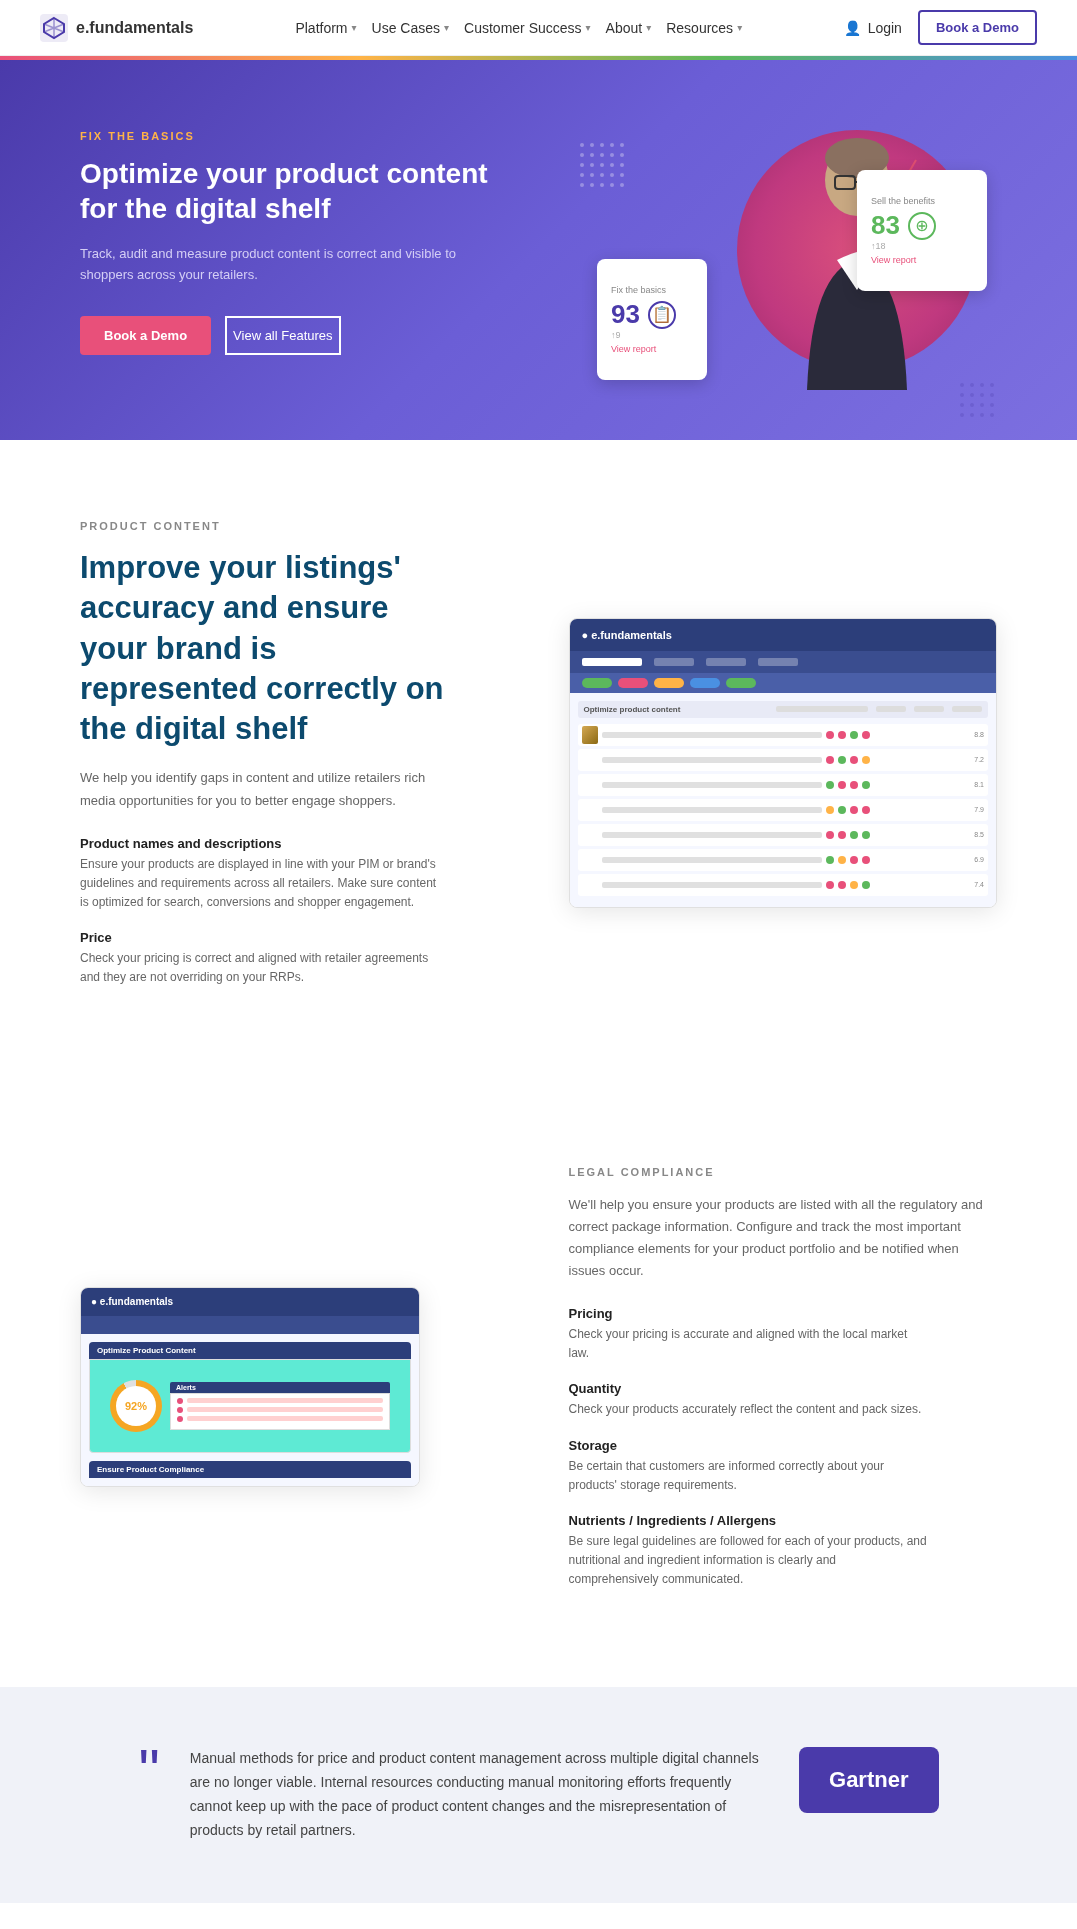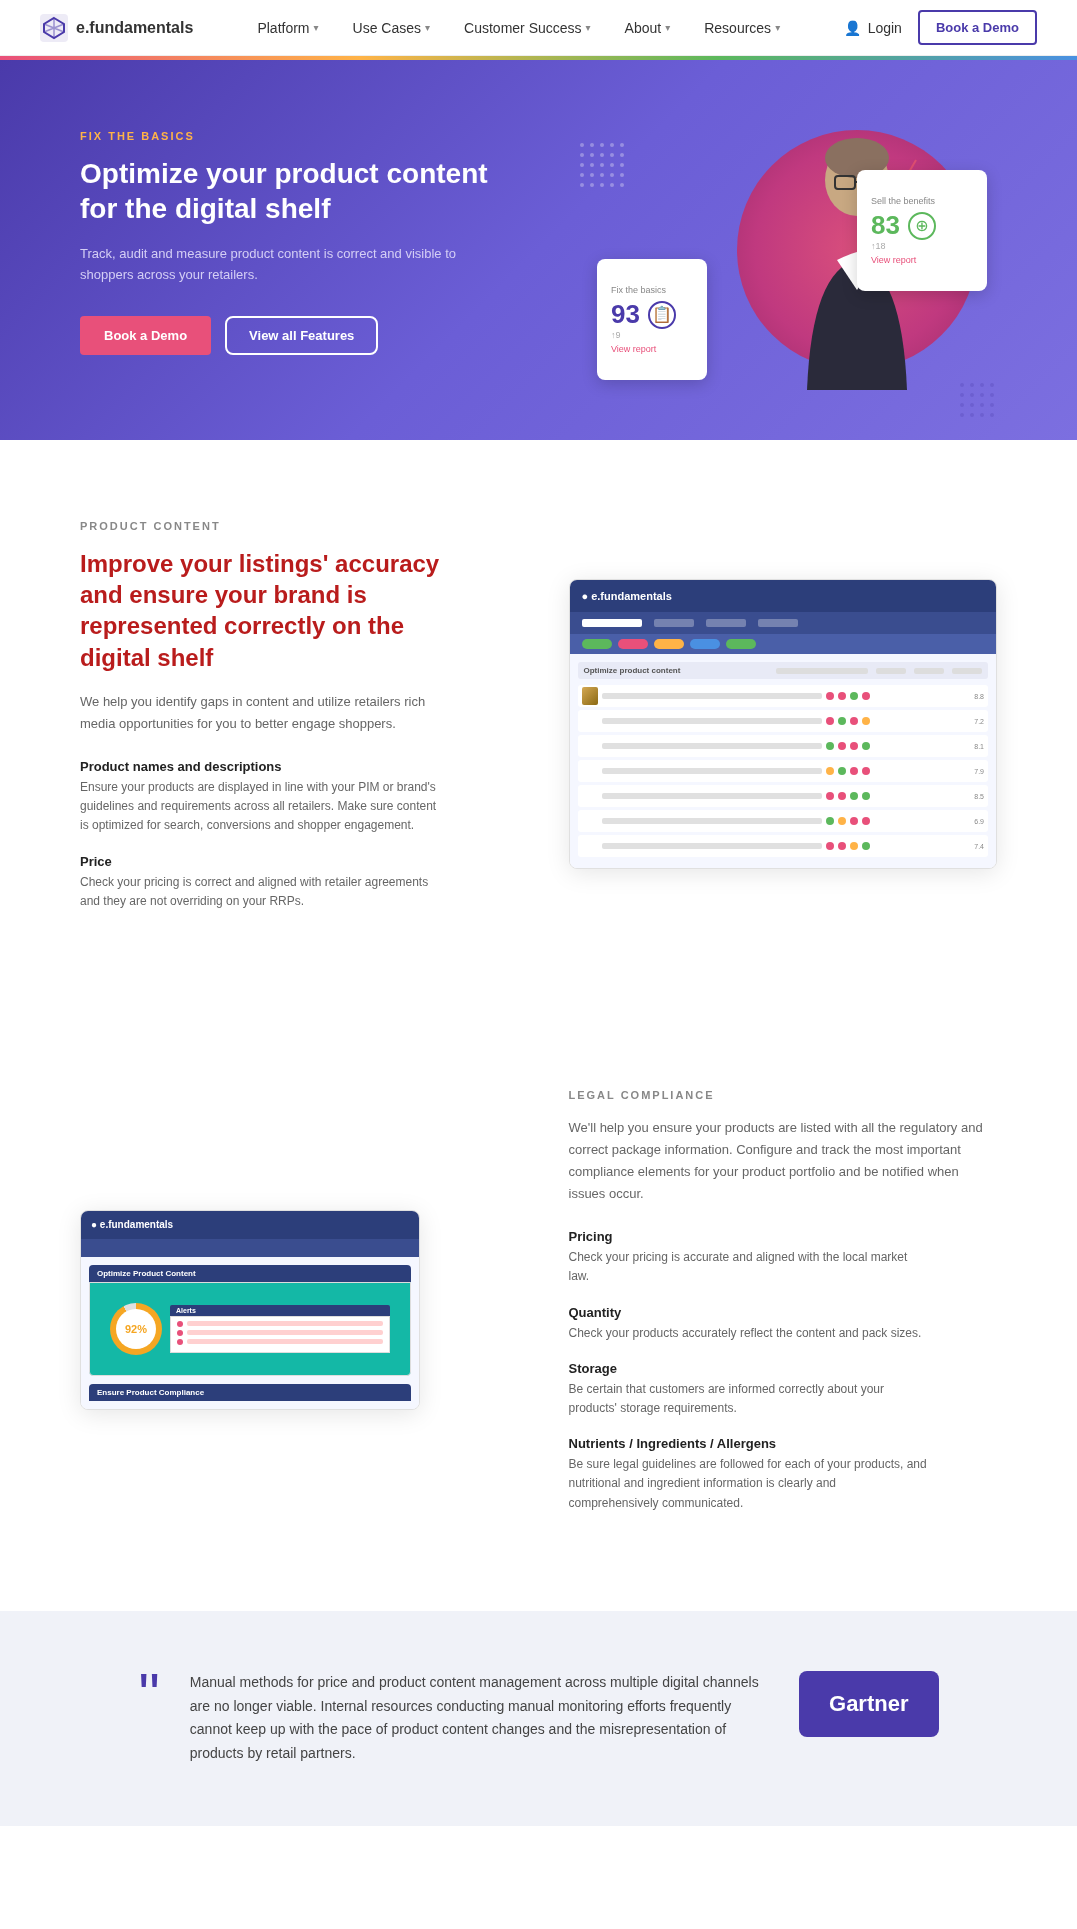--- a/index.html
+++ b/index.html
@@ -26,21 +26,21 @@
       font-size: 16px;
       color: #333;
     }
     .nav-logo-icon {
       width: 28px;
       height: 28px;
     }
     .nav-links {
       display: flex;
       align-items: center;
-      gap: 34px;
+      gap: 15px;
       font-size: 14px;
     }
     .nav-links a {
       text-decoration: none;
       color: #333;
       display: flex;
       align-items: center;
       gap: 4px;
     }
     .nav-links a .chevron {
@@ -119,24 +119,24 @@
       padding: 12px 24px;
       border-radius: 4px;
       font-size: 13px;
       font-weight: 600;
       cursor: pointer;
     }
     .btn-outline {
       background: transparent;
       color: #fff;
       border: 2px solid #fff;
-      padding: 10px 22px;
-      border-radius: 8px;
+      padding: 10px 6px;
+      border-radius: 0;
       font-size: 13px;
-      font-weight: 700;
+      font-weight: 400;
       cursor: pointer;
     }
     .hero-right {
       position: relative;
       width: 420px;
       height: 320px;
       flex-shrink: 0;
     }
     .hero-circle {
       position: absolute;
@@ -201,23 +201,23 @@
     }
     .section-tag {
       font-size: 11px;
       font-weight: 700;
       letter-spacing: 2px;
       color: #888;
       text-transform: uppercase;
       margin-bottom: 16px;
     }
     .section-title {
-      font-size: 24px;
-      font-weight: 700;
-      color: #b91c1c;
+      font-size: 31px;
+      font-weight: 700;
+      color: #0c4a6e;
       line-height: 1.3;
       max-width: 380px;
       margin-bottom: 18px;
     }
     .section-desc {
       font-size: 13px;
       color: #666;
       line-height: 1.7;
       max-width: 380px;
       margin-bottom: 24px;
@@ -376,21 +376,21 @@
     .comp-panel {
       background: #2c3e7a;
       border-radius: 4px 4px 0 0;
       padding: 4px 8px;
       color: #fff;
       font-size: 8px;
       font-weight: 700;
       margin-bottom: 0;
     }
     .comp-panel-body {
-      background: #14b8a6;
+      background: #5eead4;
       border: 1px solid #ddd;
       padding: 20px;
       border-radius: 0 0 4px 4px;
       margin-bottom: 8px;
       display: flex;
       align-items: center;
       justify-content: space-between;
     }
     .comp-alerts {
       flex: 1;

